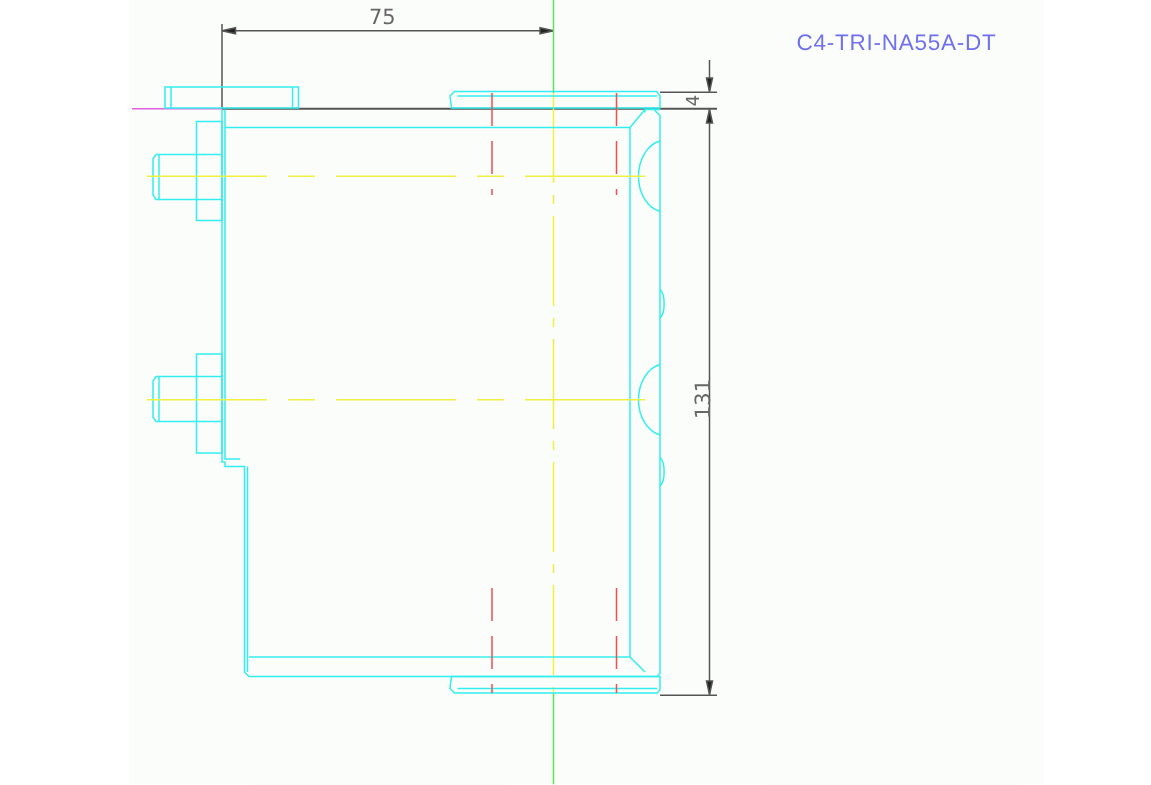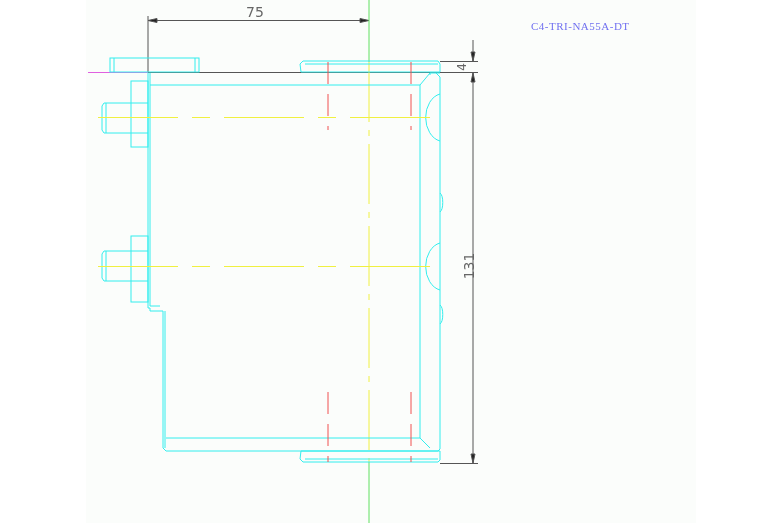--- a/index.html
+++ b/index.html
@@ -1,19 +1,19 @@
 <!DOCTYPE html>
 <html><head>
   <meta charset="utf-8">
   <style>
     html, body { margin: 0; padding: 0; background: #ffffff; }
     body { width: 767px; height: 523px; position: relative; overflow: hidden; font-family: "DejaVu Sans", sans-serif; }
     .sheet { position: absolute; left: 86px; top: 0; width: 610px; height: 523px; background: #fbfdfb; }
     svg { position: absolute; left: 0; top: 0; }
-    .title-label { position: absolute; left: 531px; top: 20px; font-family: Liberation Serif, serif; font-size: 11px; color: #7070f0; letter-spacing: 0.5px; }
+    .title-label { position: absolute; left: 531px; top: 20px; font-family: Liberation Sans, sans-serif; font-size: 15px; color: #7070f0; letter-spacing: 0.5px; }
     .dim-text { position: absolute; font-family: "DejaVu Sans", sans-serif; font-size: 14px; color: #666; }
     .dim-75 { left: 246px; top: 4px; }
     .dim-4 { left: 458px; top: 60px; transform: rotate(-90deg); font-size: 12px; }
     .dim-131 { left: 456px; top: 258px; transform: rotate(-90deg); font-size: 14px; }
   </style>
 </head>
 <body>
 
 <div class="sheet"></div>
 

